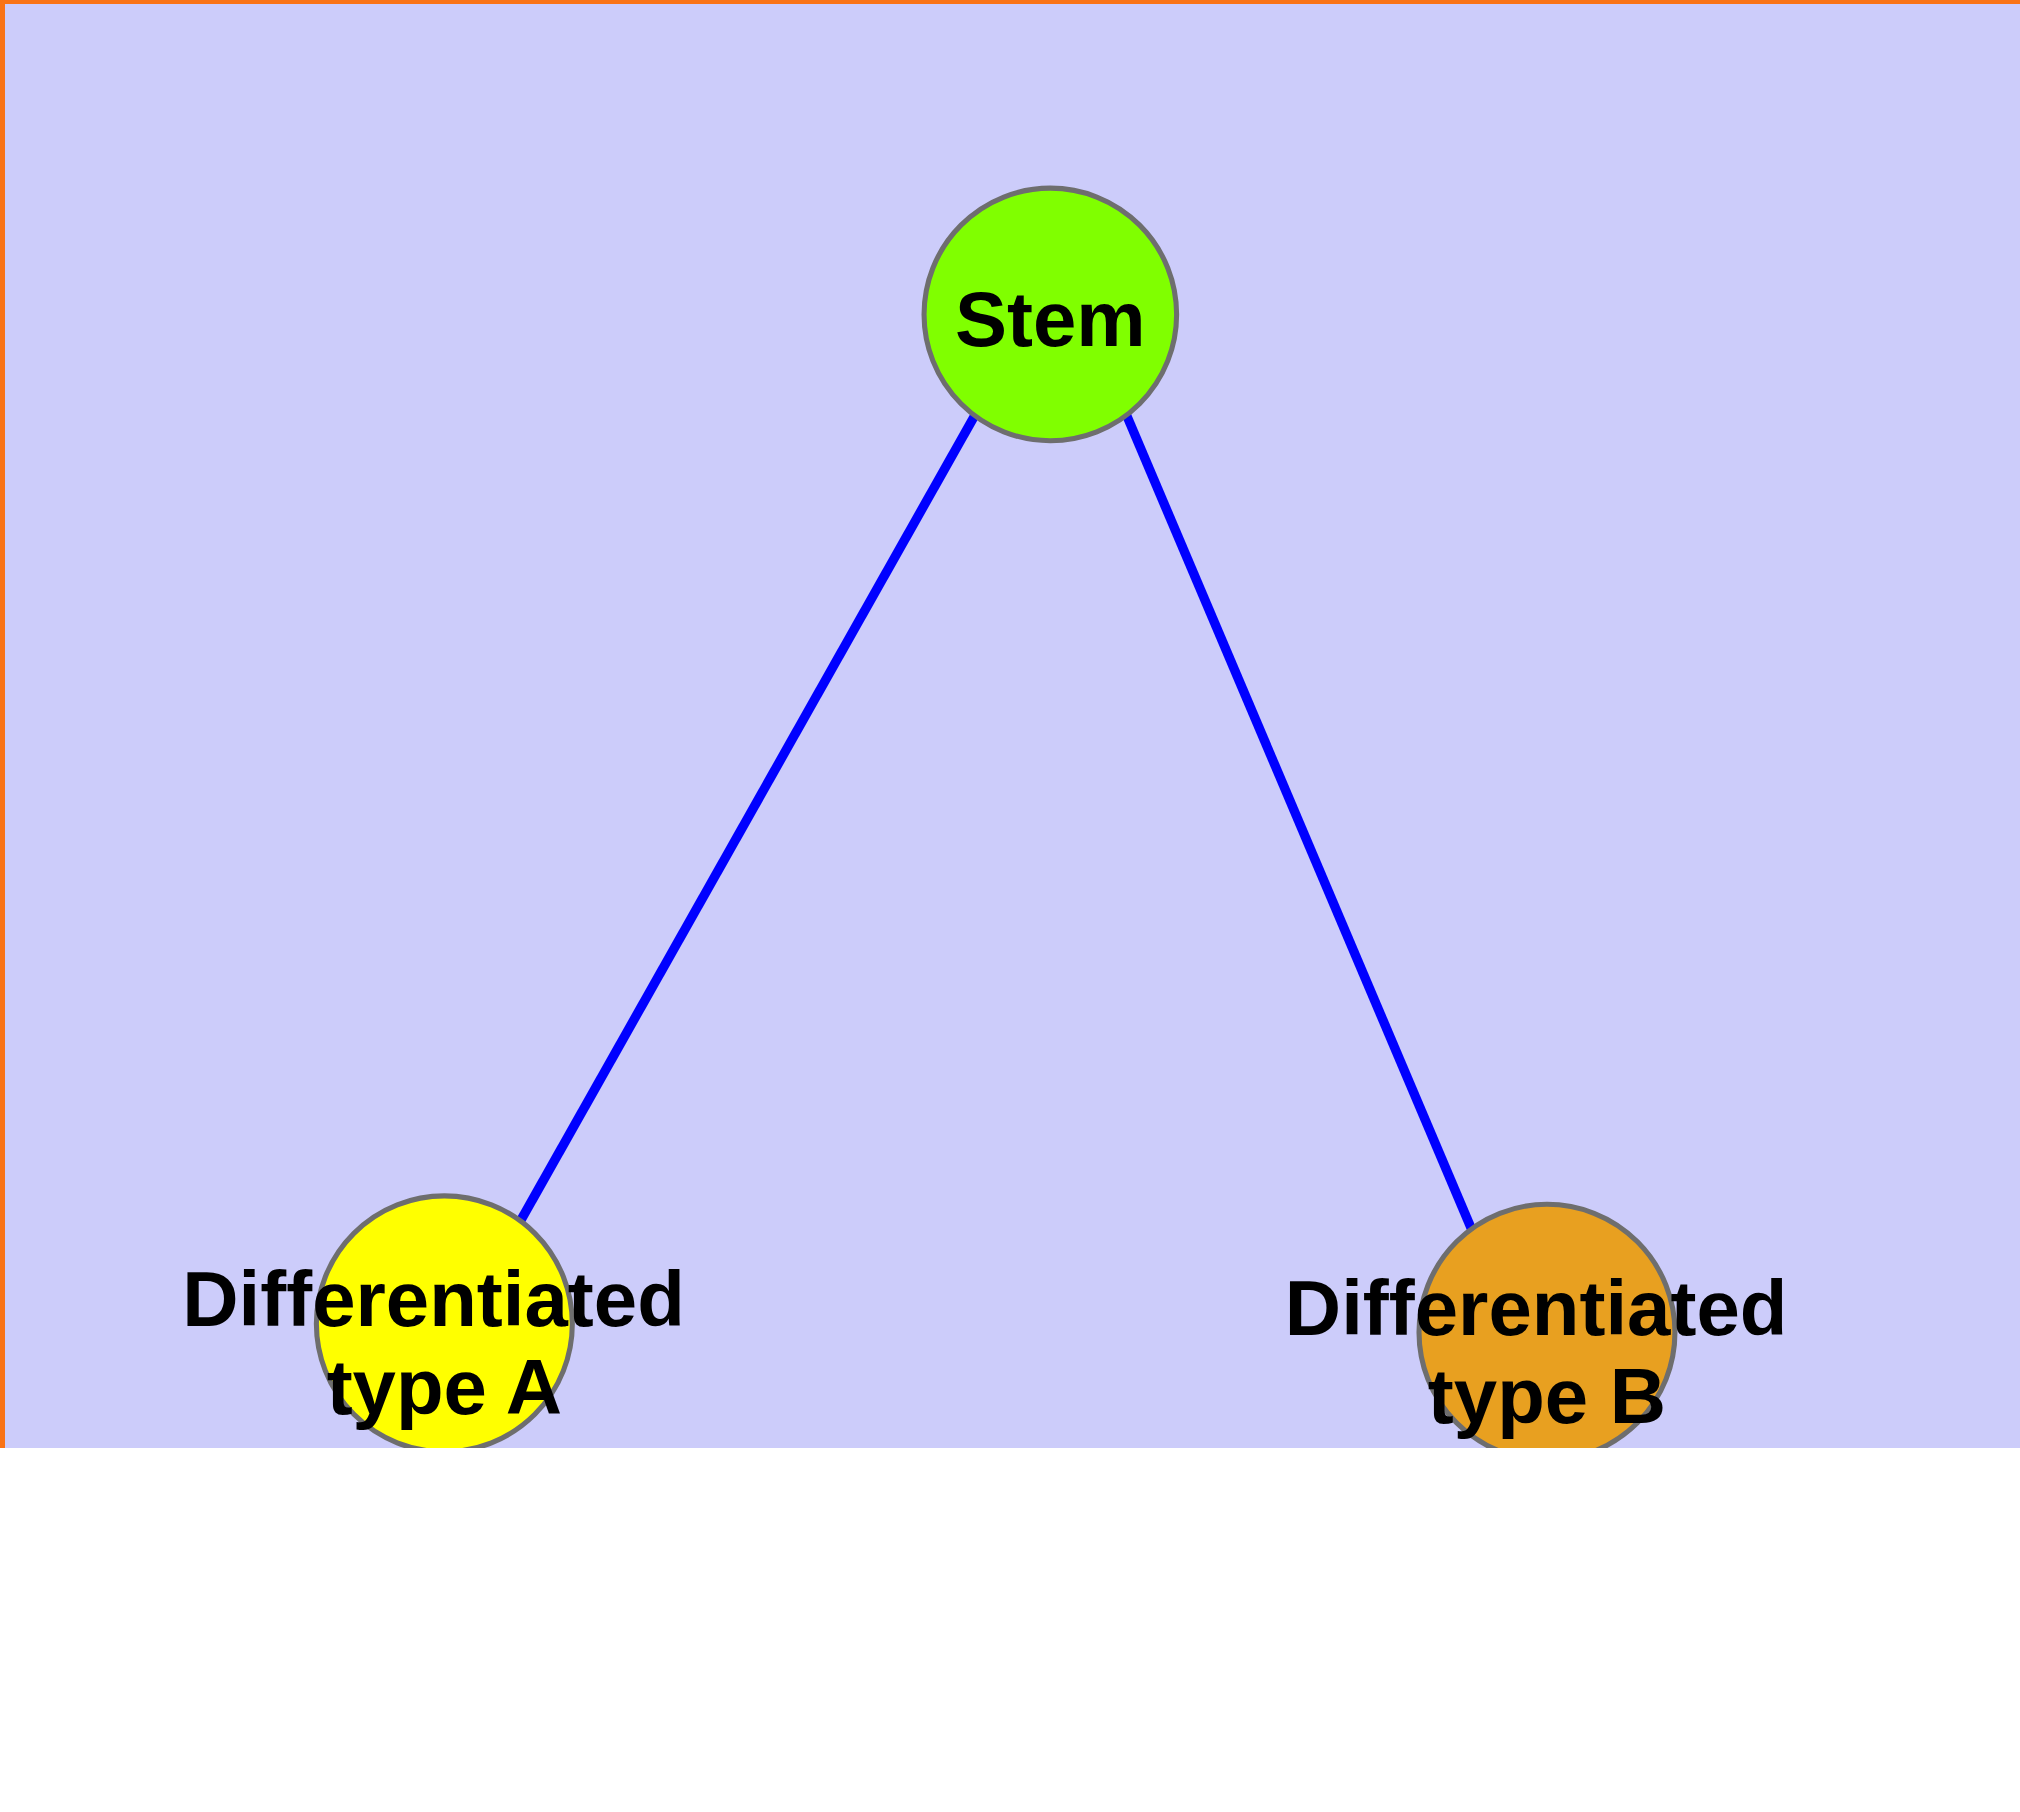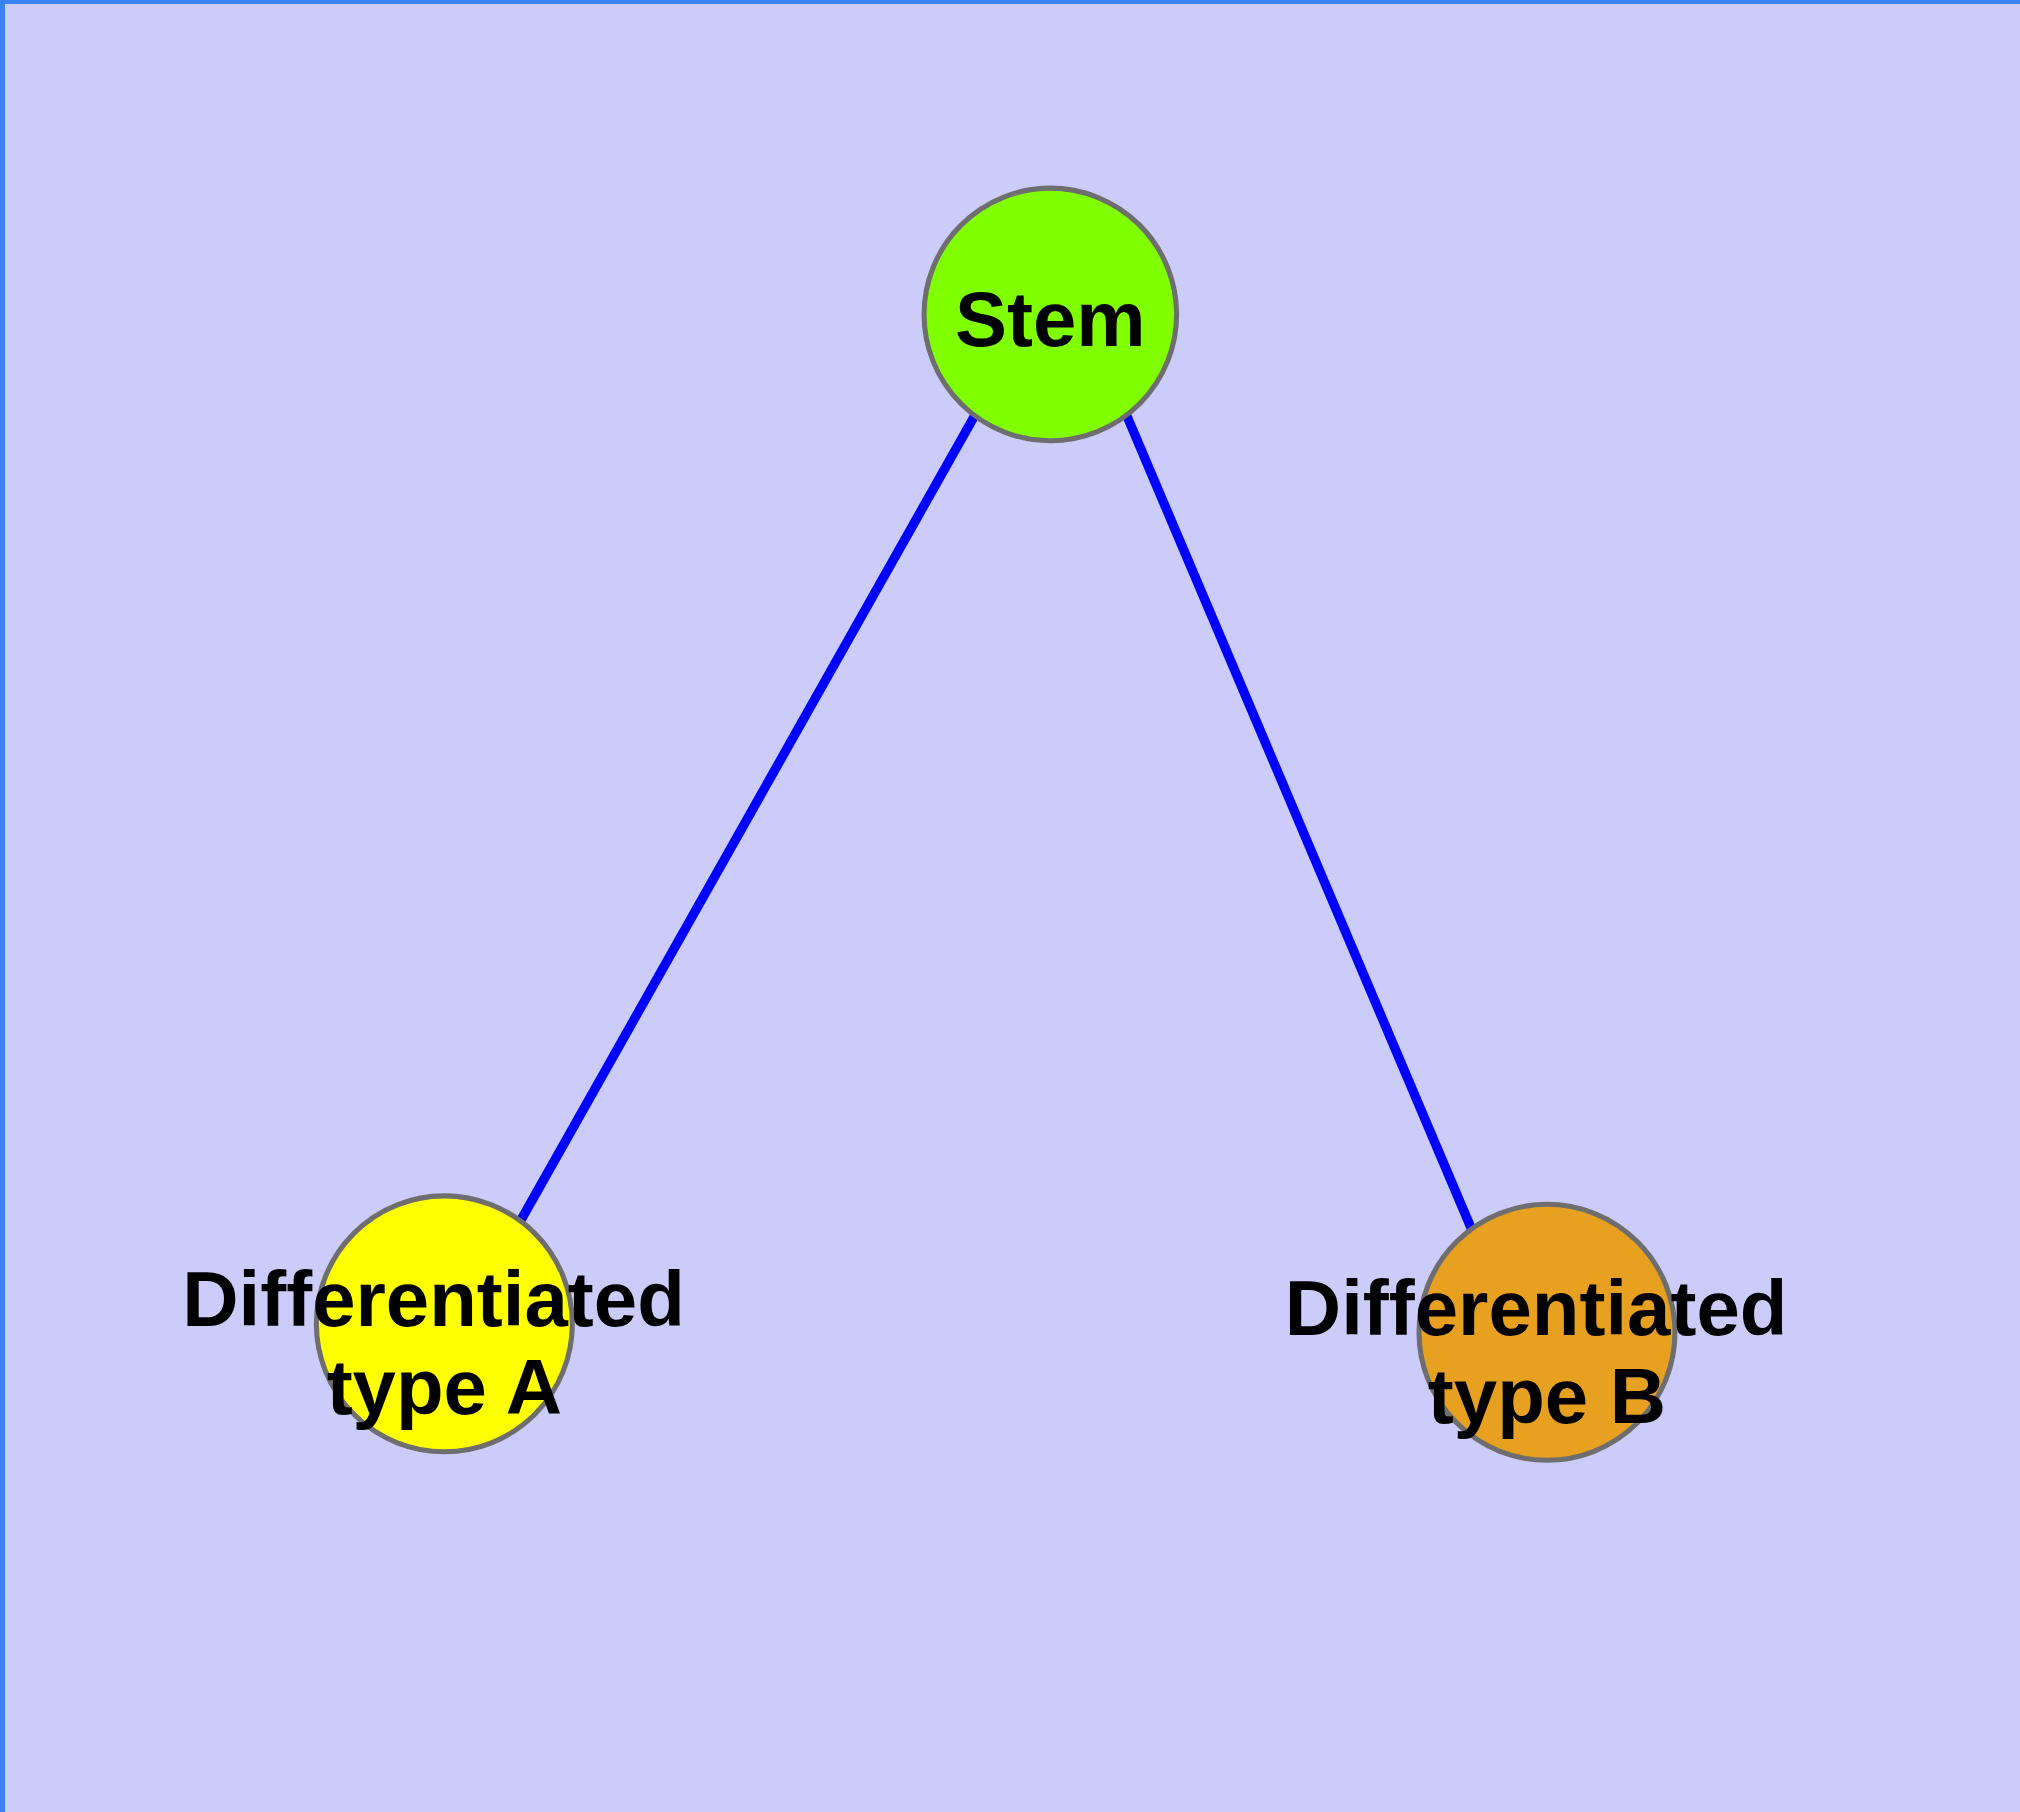--- a/index.html
+++ b/index.html
@@ -4,22 +4,22 @@
 <title>Cell Differentiation Graph</title>
 <style>
   html, body {
     margin: 0;
     padding: 0;
     background: #ffffff;
   }
   #stage {
     position: relative;
     width: 2021px;
-    height: 1812px;
-    background: #3b82f6;
+    height: 1448px;
+    background: #f97316;
     overflow: hidden;
     font-family: "Liberation Sans", "DejaVu Sans", sans-serif;
   }
   #canvas {
     position: absolute;
     left: 5.1px;
     top: 4.2px;
     width: 2015px;
     height: 1808px;
     background: #ccccfa;

